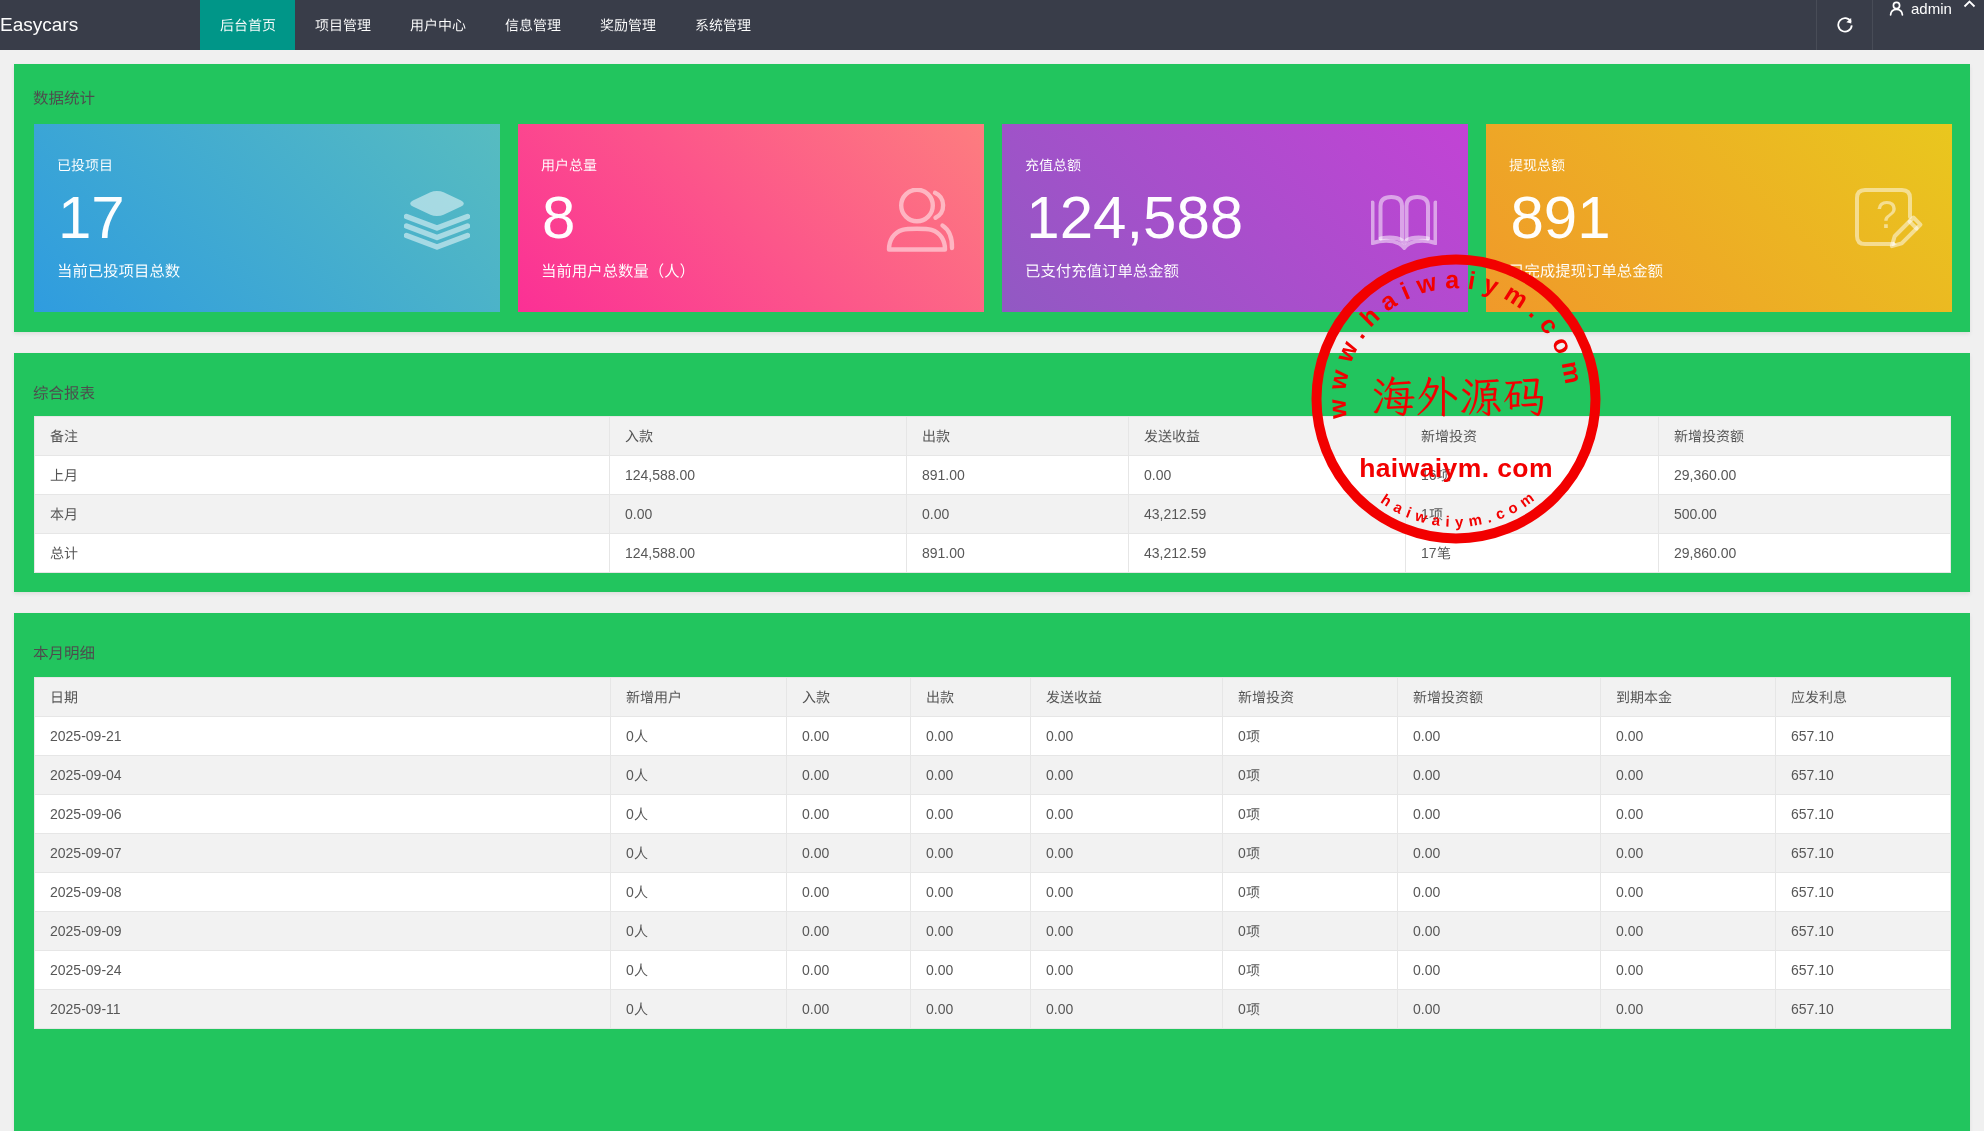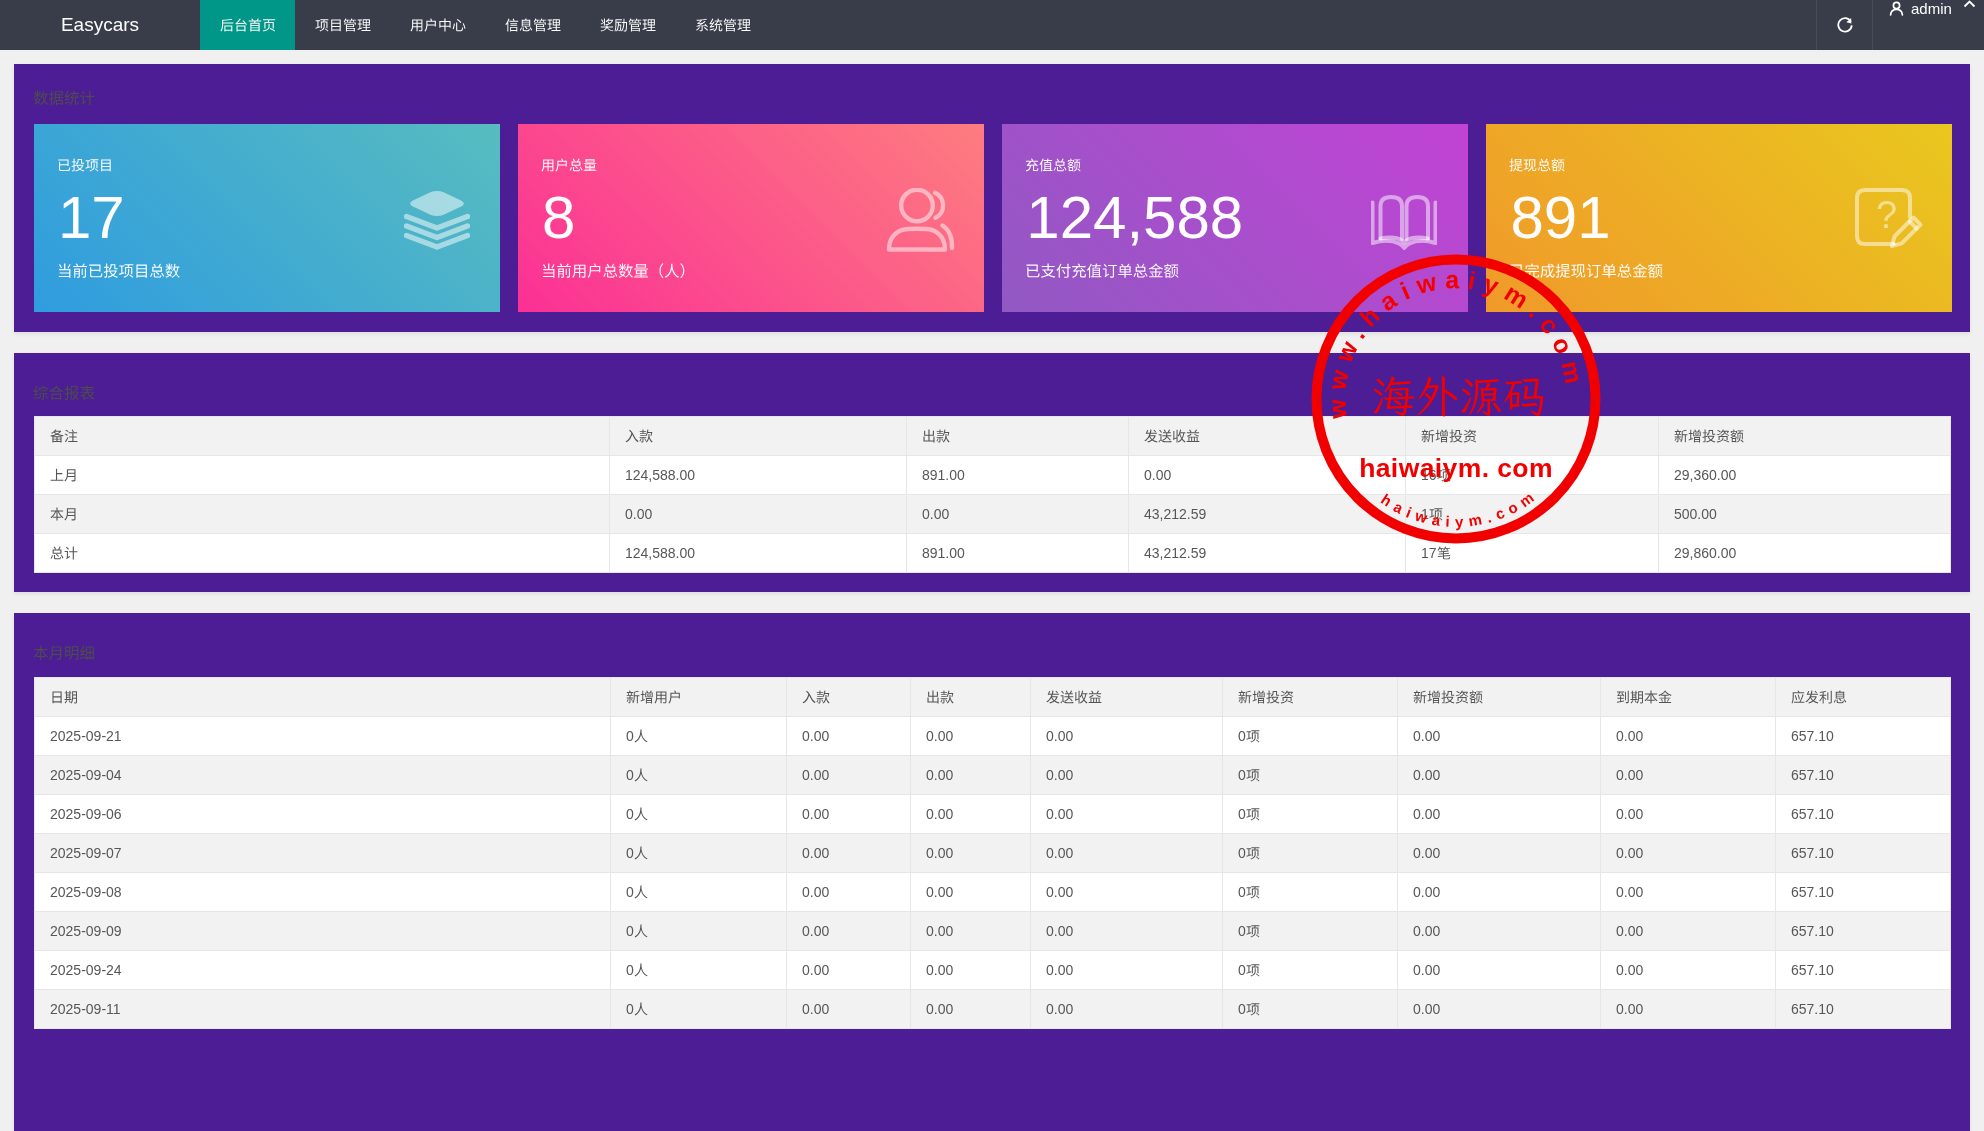--- a/index.html
+++ b/index.html
@@ -1,23 +1,23 @@
 <!DOCTYPE html>
 <html><head><meta charset="utf-8"><style>
 *{margin:0;padding:0;box-sizing:border-box}
 *{-webkit-font-smoothing:antialiased}
 html,body{width:1984px;height:1131px;overflow:hidden;position:relative;background:#f0f0f0;font-family:"Liberation Sans",sans-serif}
 #nav{position:absolute;left:0;top:0;width:1984px;height:50px;background:#393d49}
-#logo{position:absolute;left:0;top:0;width:200px;height:50px;line-height:50px;text-align:center;color:rgba(255,255,255,0.99);font-size:19px}
+#logo{position:absolute;left:0;top:0;width:200px;height:50px;line-height:50px;text-align:left;color:rgba(255,255,255,0.99);font-size:19px}
 .ni{position:absolute;top:0;width:95px;height:50px;display:flex;align-items:center;justify-content:center}
 .ni.act{background:#009688}
 .vsep{position:absolute;top:0;width:1px;height:50px;background:rgba(255,255,255,0.08)}
 #admin{position:absolute;left:1888px;top:0;height:50px;display:flex;align-items:flex-start;color:rgba(255,255,255,0.99);font-size:15px}
 #admin span{margin-left:6px}
-.card{position:absolute;left:14px;width:1956px;background:#4c1d95;box-shadow:0 2px 4px rgba(0,0,0,0.08)}
+.card{position:absolute;left:14px;width:1956px;background:#22c55e;box-shadow:0 2px 4px rgba(0,0,0,0.08)}
 .ct{position:absolute;left:18.5px}
 .panel{position:absolute;top:60px;width:466px;height:188px;border-radius:0}
 .pt{position:absolute;left:23px;top:32.5px}
 .pn{position:absolute;left:24px;top:64px;font-size:60px;line-height:60px;color:rgba(255,255,255,0.99)}
 .pc{position:absolute;left:23px;top:138px}
 .pi{position:absolute}
 table{position:absolute;left:20px;border-collapse:collapse;table-layout:fixed}
 td{height:39.05px;border:1px solid #e6e6e6;padding:0 0 0 15px;font-size:14px;color:rgba(85,85,85,0.99);white-space:nowrap;overflow:hidden}
 tr.hd td{background:#f2f2f2}
 tr:nth-child(odd) td{background:#f2f2f2}

